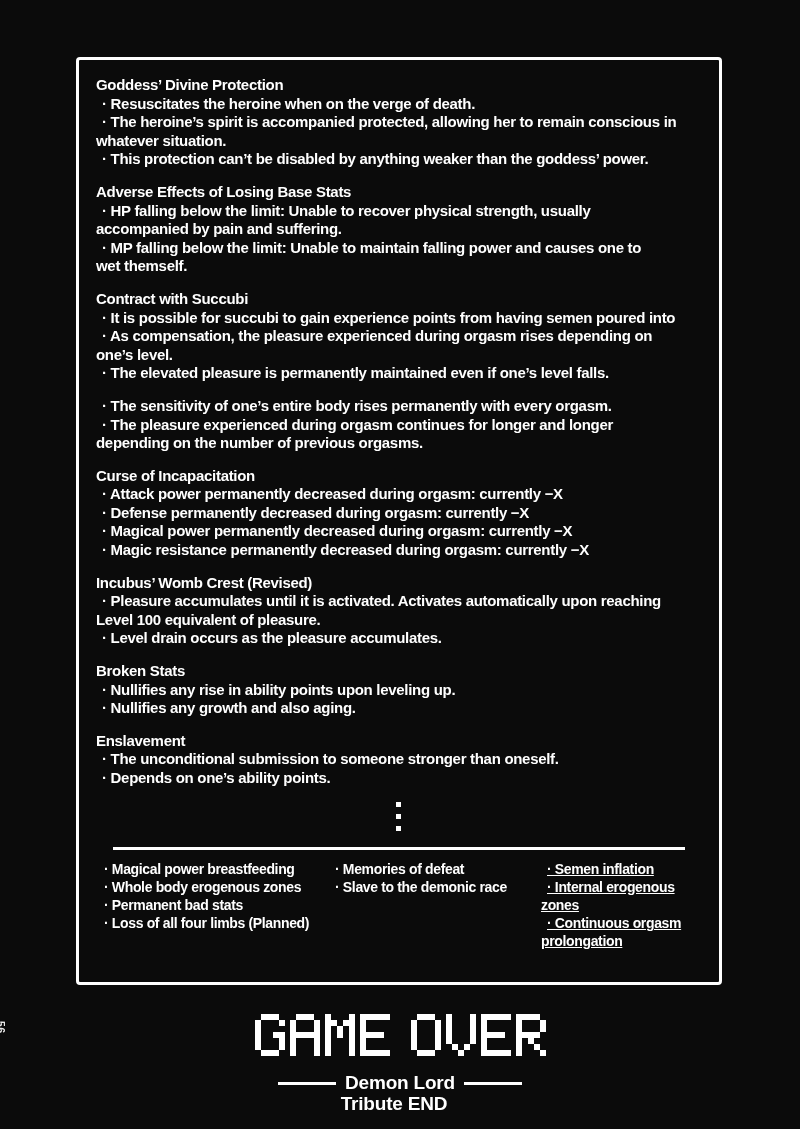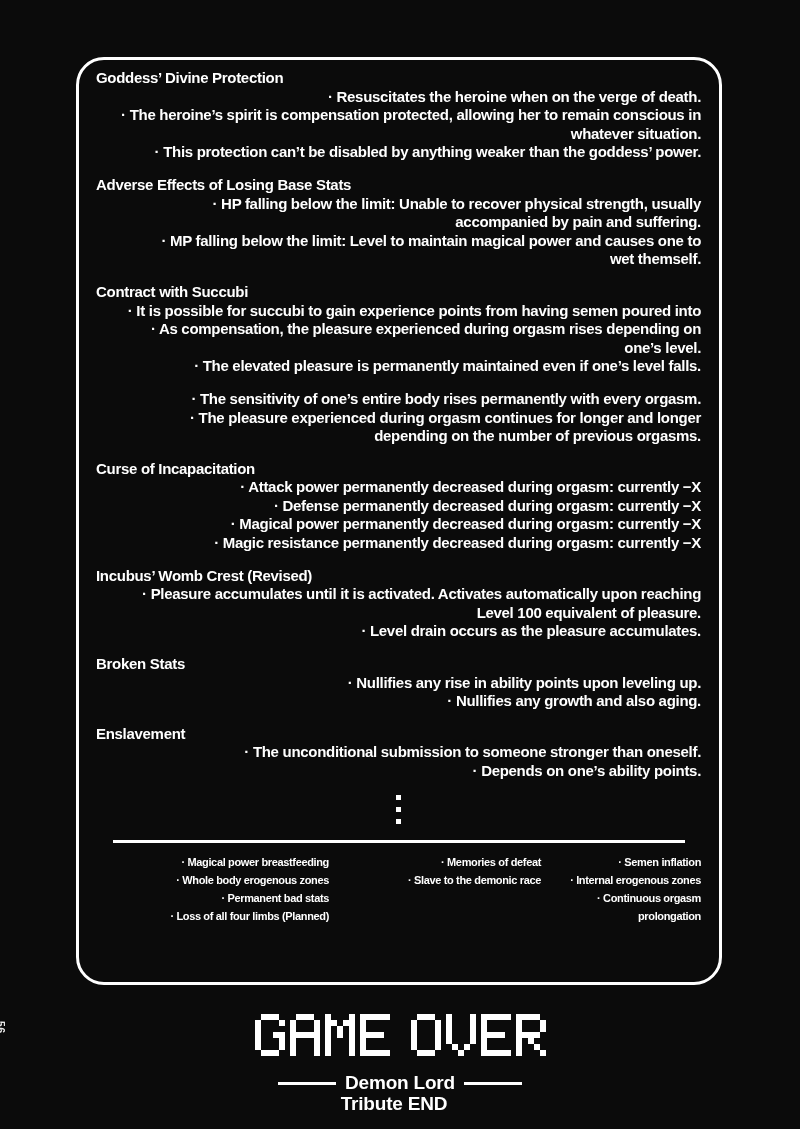--- a/index.html
+++ b/index.html
@@ -1,34 +1,34 @@
 <!DOCTYPE html>
 <html><head>
 <meta charset="utf-8">
 <style>
   html,body{margin:0;padding:0;background:#0b0b0b;}
   body{width:800px;height:1129px;position:relative;overflow:hidden;
        font-family:"Liberation Sans",sans-serif;color:#fff;}
   .panel{position:absolute;left:76px;top:57px;width:646px;height:928px;
-         box-sizing:border-box;border:3px solid #fff;border-radius:28px;
-         padding:9px 18px 0 17px;overflow:hidden;}
+         box-sizing:border-box;border:3px solid #fff;border-radius:4px;
+         padding:16px 18px 0 17px;overflow:hidden;}
   .section{margin:0 0 14px 0;}
   .sec-title{font-size:15px;font-weight:700;line-height:18.6px;letter-spacing:-0.3px;white-space:nowrap;}
-  .sec-item{margin:0;text-align:right;}
+  .sec-item{margin:0;}
   .line{font-size:15px;font-weight:700;line-height:18.6px;letter-spacing:-0.3px;white-space:nowrap;}
   .line.first{text-indent:6px;}
   .dots{display:flex;flex-direction:column;align-items:center;gap:7px;margin:12px 0 16px 0;}
   .dot{width:5px;height:5px;background:#fff;}
   .divider{width:572px;margin:0 auto 10px auto;border-top:3px solid #fff;height:0;}
   .columns{display:flex;padding-left:2px;}
   .col1{width:231px;}
   .col2{width:212px;}
   .col3{flex:1;}
-  .col .line{font-size:11px;line-height:18.2px;letter-spacing:-0.35px;}
-  .col3 .line{white-space:normal;}
+  .col .line{font-size:14px;line-height:18.2px;letter-spacing:-0.35px;}
+  .col3 .line{white-space:normal;text-decoration:underline;}
   .game-over{position:absolute;top:1014px;left:0;right:0;height:42px;
              display:flex;justify-content:center;align-items:flex-start;}
   .pxletter{display:block;margin:0 2.5px;}
   .pxspace{display:block;width:16px;}
   .ending-row{position:absolute;top:1072px;left:0;right:0;height:22px;
               display:flex;justify-content:center;align-items:center;gap:9px;text-align:center;}
   .ending-rule{width:58px;border-top:3px solid #fff;height:0;}
   .ending-name{font-size:19px;font-weight:700;letter-spacing:-0.2px;white-space:nowrap;}
   .ending-sub{position:absolute;top:1093px;left:0;right:12px;text-align:center;
               font-size:19px;font-weight:700;letter-spacing:-0.2px;}
@@ -39,35 +39,35 @@
 <body>
 
 <div class="panel">
   <div id="sections">
       <div class="section">
         <div class="sec-title">Goddess’ Divine Protection</div>
         <div class="sec-item">
           <div class="line first">· Resuscitates the heroine when on the verge of death.</div>
         </div>
         <div class="sec-item">
-          <div class="line first">· The heroine’s spirit is compensation protected, allowing her to remain conscious in</div>
+          <div class="line first">· The heroine’s spirit is accompanied protected, allowing her to remain conscious in</div>
           <div class="line">whatever situation.</div>
         </div>
         <div class="sec-item">
           <div class="line first">· This protection can’t be disabled by anything weaker than the goddess’ power.</div>
         </div>
       </div>
       <div class="section">
         <div class="sec-title">Adverse Effects of Losing Base Stats</div>
         <div class="sec-item">
           <div class="line first">· HP falling below the limit: Unable to recover physical strength, usually</div>
           <div class="line">accompanied by pain and suffering.</div>
         </div>
         <div class="sec-item">
-          <div class="line first">· MP falling below the limit: Level to maintain magical power and causes one to</div>
+          <div class="line first">· MP falling below the limit: Unable to maintain falling power and causes one to</div>
           <div class="line">wet themself.</div>
         </div>
       </div>
       <div class="section">
         <div class="sec-title">Contract with Succubi</div>
         <div class="sec-item">
           <div class="line first">· It is possible for succubi to gain experience points from having semen poured into</div>
         </div>
         <div class="sec-item">
           <div class="line first">· As compensation, the pleasure experienced during orgasm rises depending on</div>

